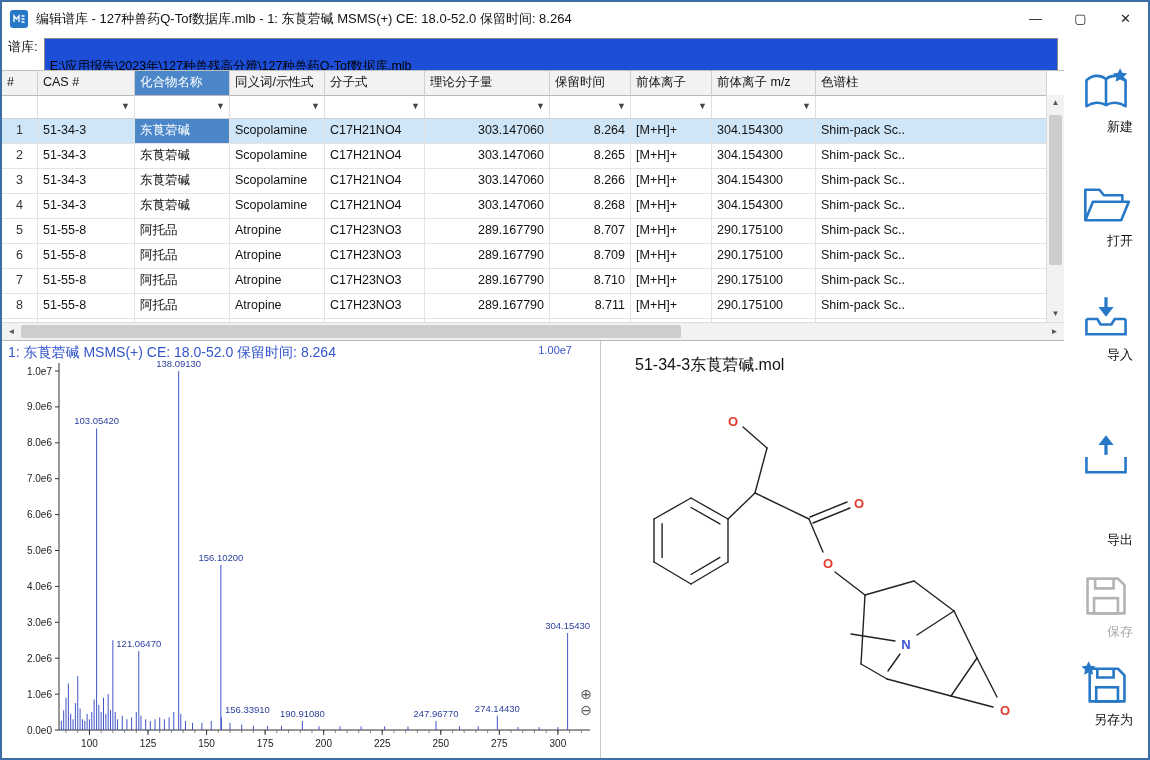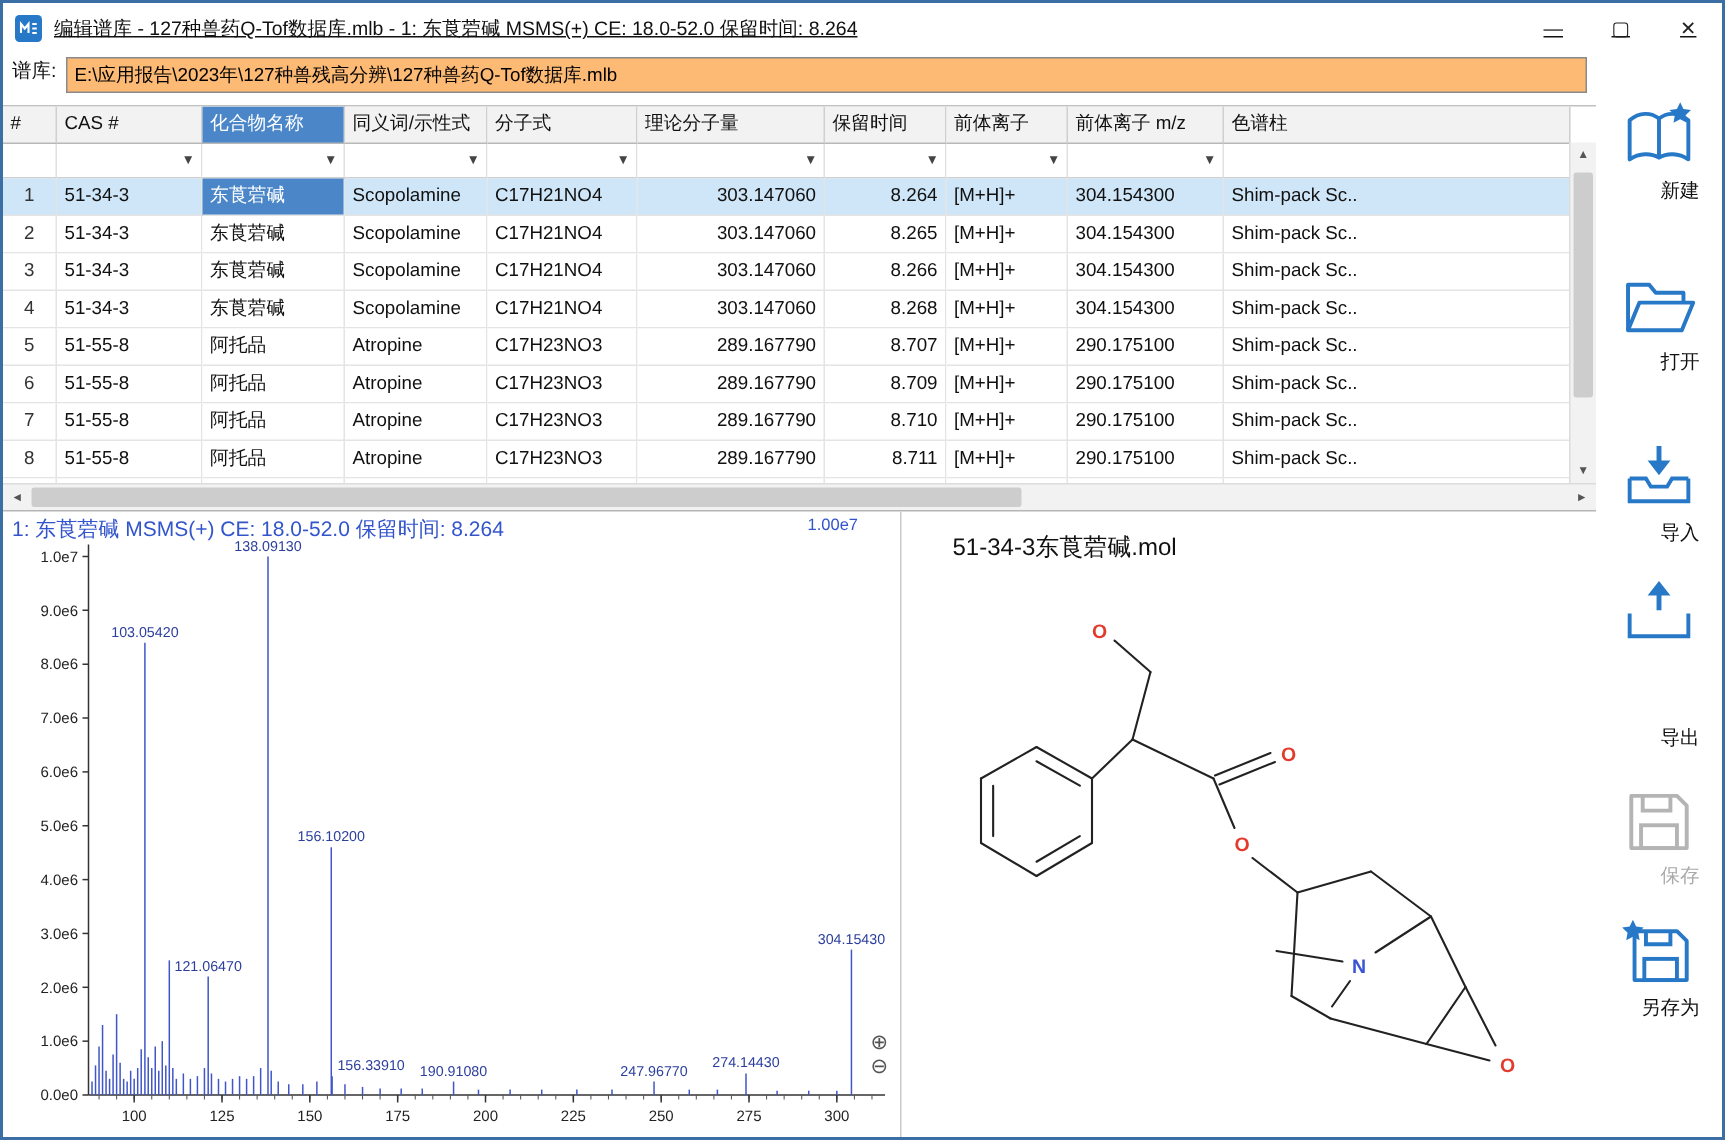--- a/index.html
+++ b/index.html
@@ -2,37 +2,37 @@
 <html><head>
 <meta charset="utf-8">
 <style>
   html,body{margin:0;padding:0;}
   body{
     width:1150px;height:760px;box-sizing:border-box;overflow:hidden;
     border:2px solid #3a6ea5;background:#fff;
     font-family:"Liberation Sans","DejaVu Sans",sans-serif;color:#111;
   }
   
-  .titlebar{height:34px;display:flex;align-items:center;gap:8px;padding-left:8px;background:#fff;text-decoration:underline;}
+  .titlebar{height:34px;display:flex;align-items:center;gap:8px;padding-left:8px;background:#fff;}
   .appicon{width:18px;height:18px;display:inline-block;}
   .title{font-size:13px;white-space:nowrap;overflow:hidden;}
   .controls{margin-left:auto;display:flex;}
   .ctrl{width:45px;height:34px;line-height:34px;text-align:center;font-size:13px;color:#222;}
   
   .main{display:flex;height:722px;}
   .left-col{width:1062px;display:flex;flex-direction:column;}
   .sidebar{width:84px;padding-top:30px;display:flex;flex-direction:column;align-items:center;background:#fff;}
   .sbtn{display:flex;flex-direction:column;align-items:flex-end;cursor:default;}
   .sicon{width:54px;height:50px;display:flex;align-items:center;justify-content:center;}
   .slabel{font-size:13px;margin-top:2px;color:#111;}
   .sbtn.disabled .slabel{color:#aaa;}
   
   .path-row{height:30px;display:flex;align-items:flex-start;gap:6px;padding:2px 6px;font-size:13px;}
-  .path-input{flex:1;height:22px;border:1px solid #8a8a8a;font-size:12.5px;padding:0 5px;
-    font-family:"Liberation Sans","DejaVu Sans",sans-serif;background:#fdba74;}
+  .path-input{flex:1;height:22px;border:1px solid #8a8a8a;font-size:12.5px;padding:16px 5px;
+    font-family:"Liberation Sans","DejaVu Sans",sans-serif;background:#1d4ed8;}
   
   .table-wrap{position:relative;height:254px;overflow:hidden;border-top:1px solid #c0c0c0;background:#fff;}
   .thead-row,.filter-row,.trow{display:grid;grid-template-columns:36px 97px 95px 95px 100px 125px 81px 81px 104px 231px;}
   .hcell{height:24px;line-height:23px;background:#f2f2f2;border-right:1px solid #cfcfcf;border-bottom:1px solid #b8b8b8;
     font-size:12.5px;padding:0 5px;white-space:nowrap;overflow:hidden;}
   .hcell.hl{background:#4a86c8;color:#fff;}
   .fcell{height:22px;line-height:21px;background:#fff;border-right:1px solid #e0e0e0;border-bottom:1px solid #cfcfcf;
     text-align:right;padding-right:4px;font-size:9px;color:#444;}
   .tcell{height:24px;line-height:23px;font-size:12.5px;padding:0 5px;border-right:1px solid #e4e4e4;
     border-bottom:1px solid #e4e4e4;white-space:nowrap;overflow:hidden;background:#fff;}
@@ -463,21 +463,21 @@
       </div>
       <div class="sbtn" style="margin-bottom: 44px;">
         <span class="sicon">
           <svg viewBox="0 0 46 44" width="50" height="48">
             <path d="M4 36 V8 h13 l4 5 h17 v6" fill="#fff" stroke="#2878c8" stroke-width="2.4" stroke-linejoin="round"></path>
             <path d="M4 36 l7 -17 h33 l-7 17 Z" fill="#fff" stroke="#2878c8" stroke-width="2.4" stroke-linejoin="round"></path>
           </svg>
         </span>
         <span class="slabel">打开</span>
       </div>
-      <div class="sbtn" style="margin-bottom: 20px;">
+      <div class="sbtn" style="margin-bottom: 68px;">
         <span class="sicon">
           <svg viewBox="0 0 46 44" width="50" height="48">
             <path d="M23 2 v12" stroke="#2878c8" stroke-width="3"></path>
             <path d="M16 11 l7 9 7 -9 Z" fill="#2878c8"></path>
             <path d="M5 22 v14 h36 V22" fill="none" stroke="#2878c8" stroke-width="2.4"></path>
             <path d="M5 22 h10 l3 5 h10 l3 -5 h10" fill="none" stroke="#2878c8" stroke-width="2.4"></path>
           </svg>
         </span>
         <span class="slabel">导入</span>
       </div>

